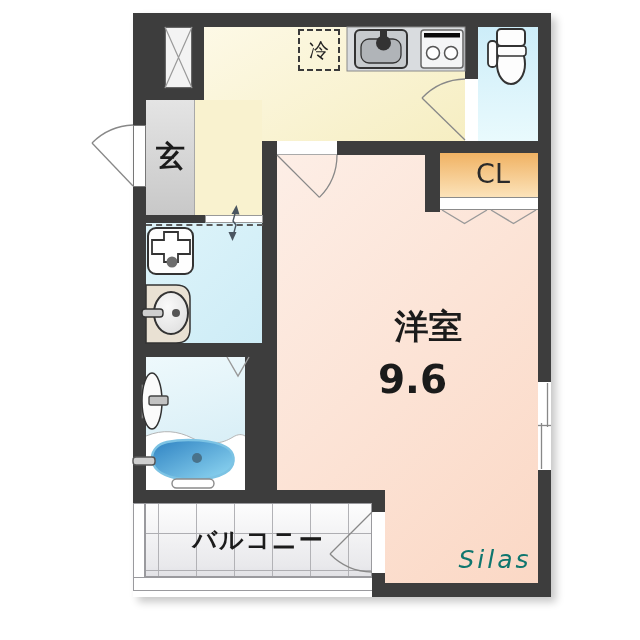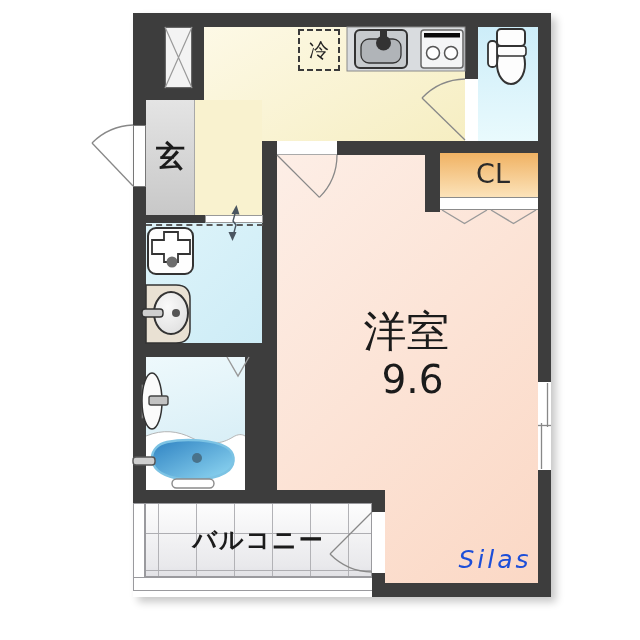--- a/index.html
+++ b/index.html
@@ -17,21 +17,21 @@
   .fridge{position:absolute;border:2px dashed #3a3a3a;display:flex;align-items:center;justify-content:center;
           font-size:20px;color:#222;}
   .balcony-grid{position:absolute;border:1px solid #9a9a9e;
     background-image:
       repeating-linear-gradient(90deg,#b2b2b6 0 1px,transparent 1px 38px),
       linear-gradient(180deg,#fdfdfd 0%,#e9e9ec 85%,#e2e2e6 100%);
     background-position:12px 0,0 0;}
   .hline{position:absolute;height:1px;background:#aeaeb2;}
   .rail{position:absolute;background:#ffffff;border:1px solid #9a9a9e;}
   .cl-track{position:absolute;background:#ffffff;border-top:1px solid #8b8b8b;border-bottom:1px solid #8b8b8b;}
-  .watermark{position:absolute;font-style:italic;color:#1d4ed8;letter-spacing:3px;text-align:center;}
+  .watermark{position:absolute;font-style:italic;color:#0f766e;letter-spacing:3px;text-align:center;}
 </style>
 </head>
 <body>
 
 <div class="canvas">
   <div class="plan-shadow"></div>
 
   <div class="room" style="left:204px;top:27px;width:261px;height:114px;background:linear-gradient(150deg,#fdf9e6,#f6eec2);"></div>
   <div class="room" style="left:195px;top:100px;width:67px;height:123px;background:#f9f2cf;"></div>
   <div class="room" style="left:146px;top:100px;width:49px;height:115px;background:linear-gradient(180deg,#e4e4e4,#c8c8c8);border-right:1px solid #a8a8a8;"></div>
@@ -178,17 +178,17 @@
 
     <g>
       <path d="M547.5,383 L547.5,427" stroke="#888" stroke-width="1.3"></path>
       <path d="M541.5,423 L541.5,469" stroke="#888" stroke-width="1.3"></path>
       <path d="M538,425.5 L551,425.5" stroke="#888" stroke-width="1.3"></path>
     </g>
   </svg>
 
   <div class="label" style="left:146px;top:141px;width:49px;font-size:29px;font-weight:600;">玄</div>
   <div class="label" style="left:440px;top:160px;width:106px;font-size:27px;font-weight:500;color:#2a2a2a;">CL</div>
-  <div class="label" style="left:334px;top:309px;width:145px;font-size:43px;font-weight:400;">洋室</div>
-  <div class="label" style="left:340px;top:360px;width:145px;font-size:39px;font-weight:400;">9.6</div>
+  <div class="label" style="left:356px;top:309px;width:145px;font-size:34px;font-weight:700;">洋室</div>
+  <div class="label" style="left:340px;top:360px;width:145px;font-size:39px;font-weight:700;">9.6</div>
   <div class="label" style="left:145px;top:528px;width:227px;font-size:24px;font-weight:600;letter-spacing:2px;">バルコニー</div>
   <div class="watermark" style="left:445px;top:545px;width:100px;font-size:25px;">Silas</div>
 </div>
 
 </body></html>

